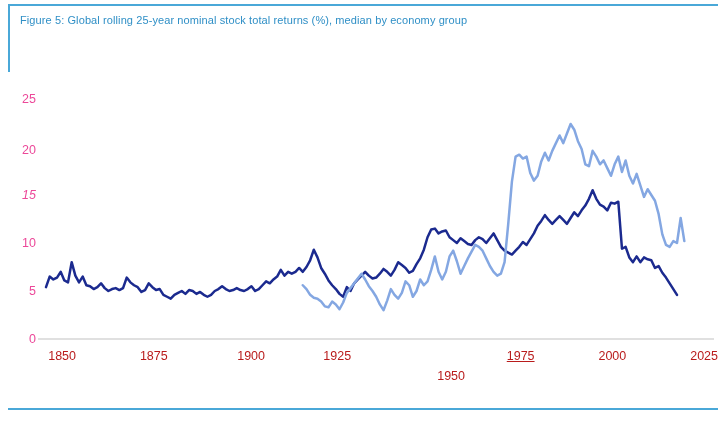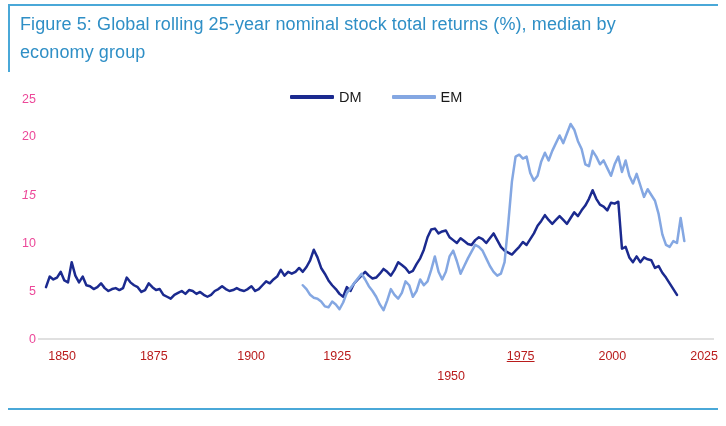--- a/index.html
+++ b/index.html
@@ -42,22 +42,22 @@
     width: 710px;
     height: 2px;
     background: #4aa8d8;
   }
   .title {
     position: absolute;
     left: 20px;
     top: 10px;
     width: 660px;
     color: #2f8fc6;
-    font-size: 18px;
-    line-height: 28px;
+    font-size: 11px;
+    line-height: 20px;
     font-weight: 400;
     letter-spacing: 0.1px;
   }
   .source {
     position: absolute;
     left: 14px;
     top: 386px;
     width: 700px;
     color: #1b1b1b;
     font-size: 10.5px;
@@ -119,43 +119,33 @@
 <body>
 
 <div id="figure">
 
   <div class="rule-top"></div>
   <div class="rule-left"></div>
   <div class="rule-bottom"></div>
 
   <div class="title">Figure 5: Global rolling 25-year nominal stock total returns (%), median by economy group</div>
 
-  <div class="legend">
-    <div class="legend-item">
-      <span class="legend-swatch" id="sw-dm" style="background: rgb(27, 42, 143);"></span>
-      <span class="legend-label">DM</span>
-    </div>
-    <div class="legend-item">
-      <span class="legend-swatch" id="sw-em" style="background: rgb(132, 167, 226);"></span>
-      <span class="legend-label">EM</span>
-    </div>
-  </div>
 
   <svg class="plot" id="plot-svg" viewBox="0 0 726 426" width="726" height="426" xmlns="http://www.w3.org/2000/svg">
       <line x1="38" x2="714" y1="339" y2="339" stroke="#d6d6d6" stroke-width="1.4"></line>
       <path d="M46.00 287.16 L49.67 276.60 L53.34 279.48 L57.01 277.56 L60.67 271.80 L64.34 280.44 L68.01 282.36 L71.68 262.20 L75.35 275.64 L79.02 282.36 L82.69 276.60 L86.35 285.24 L90.02 286.20 L93.69 289.08 L97.36 287.16 L101.03 283.32 L104.70 288.12 L108.37 291.00 L112.03 289.08 L115.70 288.12 L119.37 290.04 L123.04 288.12 L126.71 277.56 L130.38 282.36 L134.05 285.24 L137.71 287.16 L141.38 291.96 L145.05 290.04 L148.72 283.32 L152.39 287.16 L156.06 290.04 L159.73 289.08 L163.39 294.84 L167.06 296.76 L170.73 298.68 L174.40 294.84 L178.07 292.92 L181.74 291.00 L185.41 293.88 L189.07 290.04 L192.74 291.00 L196.41 293.88 L200.08 291.96 L203.75 294.84 L207.42 296.76 L211.09 294.84 L214.75 291.00 L218.42 289.08 L222.09 286.20 L225.76 289.08 L229.43 291.00 L233.10 290.04 L236.77 288.12 L240.43 290.04 L244.10 291.00 L247.77 289.08 L251.44 286.20 L255.11 291.00 L258.78 289.08 L262.45 285.24 L266.11 281.40 L269.78 283.32 L273.45 279.48 L277.12 276.60 L280.79 269.88 L284.46 275.64 L288.13 271.80 L291.79 273.72 L295.46 271.80 L299.13 267.96 L302.80 271.80 L306.47 267.00 L310.14 260.28 L313.81 249.72 L317.47 257.40 L321.14 267.96 L324.81 273.72 L328.48 280.44 L332.15 285.24 L335.82 289.08 L339.49 293.88 L343.15 296.76 L346.82 287.16 L350.49 291.00 L354.16 283.32 L357.83 279.48 L361.50 275.64 L365.17 271.80 L368.83 275.64 L372.50 278.52 L376.17 277.56 L379.84 273.72 L383.51 268.92 L387.18 271.80 L390.85 275.64 L394.51 269.88 L398.18 262.20 L401.85 265.08 L405.52 267.96 L409.19 272.76 L412.86 270.84 L416.53 264.12 L420.19 258.36 L423.86 249.72 L427.53 237.24 L431.20 229.56 L434.87 228.60 L438.54 233.40 L442.21 231.48 L445.87 230.52 L449.54 237.24 L453.21 240.12 L456.88 243.00 L460.55 238.20 L464.22 241.08 L467.89 243.96 L471.55 244.92 L475.22 240.12 L478.89 237.24 L482.56 239.16 L486.23 243.00 L489.90 238.20 L493.57 233.40 L497.23 240.12 L500.90 246.84 L504.57 250.68 L508.24 252.60 L511.91 254.52 L515.58 250.68 L519.25 246.84 L522.91 242.04 L526.58 244.92 L530.25 239.16 L533.92 233.40 L537.59 225.72 L541.26 220.92 L544.93 215.16 L548.59 219.96 L552.26 223.80 L555.93 219.96 L559.60 216.12 L563.27 219.96 L566.94 223.80 L570.61 218.04 L574.27 212.28 L577.94 216.12 L581.61 210.36 L585.28 205.56 L588.95 198.84 L592.62 190.20 L596.29 198.84 L599.95 204.60 L603.62 206.52 L607.29 210.36 L610.96 202.68 L614.63 203.64 L618.30 201.72 L621.97 248.76 L625.63 246.84 L629.30 257.40 L632.97 262.20 L636.64 256.44 L640.31 262.20 L643.98 257.40 L647.65 259.32 L651.31 260.28 L654.98 267.96 L658.65 266.04 L662.32 272.76 L665.99 277.56 L669.66 283.32 L673.33 289.08 L676.99 294.84 L680.66 NaN L684.33 NaN" fill="none" stroke="#1b2a8f" stroke-width="2.5" stroke-linejoin="round" stroke-linecap="round"></path>
       <path d="M302.80 285.24 L306.47 289.08 L310.14 294.84 L313.81 297.72 L317.47 298.68 L321.14 301.56 L324.81 306.36 L328.48 307.32 L332.15 301.56 L335.82 304.44 L339.49 309.24 L343.15 302.52 L346.82 292.92 L350.49 288.12 L354.16 283.32 L357.83 278.52 L361.50 273.72 L365.17 279.48 L368.83 286.20 L372.50 291.00 L376.17 296.76 L379.84 304.44 L383.51 310.20 L387.18 300.60 L390.85 289.08 L394.51 294.84 L398.18 298.68 L401.85 292.92 L405.52 281.40 L409.19 285.24 L412.86 296.76 L416.53 291.00 L420.19 279.48 L423.86 285.24 L427.53 281.40 L431.20 269.88 L434.87 256.44 L438.54 271.80 L442.21 279.48 L445.87 271.80 L449.54 256.44 L453.21 250.68 L456.88 261.24 L460.55 273.72 L464.22 266.04 L467.89 258.36 L471.55 251.64 L475.22 244.92 L478.89 246.84 L482.56 250.68 L486.23 258.36 L489.90 266.04 L493.57 271.80 L497.23 275.64 L500.90 273.72 L504.57 262.20 L508.24 223.80 L511.91 181.56 L515.58 156.60 L519.25 154.68 L522.91 158.52 L526.58 156.60 L530.25 172.92 L533.92 180.60 L537.59 175.80 L541.26 161.40 L544.93 152.76 L548.59 160.44 L552.26 150.84 L555.93 143.16 L559.60 135.48 L563.27 143.16 L566.94 133.56 L570.61 123.96 L574.27 129.72 L577.94 141.24 L581.61 148.92 L585.28 164.28 L588.95 166.20 L592.62 150.84 L596.29 156.60 L599.95 164.28 L603.62 160.44 L607.29 168.12 L610.96 175.80 L614.63 164.28 L618.30 156.60 L621.97 171.96 L625.63 160.44 L629.30 175.80 L632.97 183.48 L636.64 173.88 L640.31 185.40 L643.98 196.92 L647.65 189.24 L651.31 195.00 L654.98 200.76 L658.65 214.20 L662.32 234.36 L665.99 244.92 L669.66 246.84 L673.33 241.08 L676.99 243.00 L680.66 218.04 L684.33 241.08" fill="none" stroke="#84a7e2" stroke-width="2.5" stroke-linejoin="round" stroke-linecap="round"></path>
     </svg>
 
   <div id="ticks-y">
       <div class="ytick" style="left: 2px; top: 333px;">0</div>
       <div class="ytick" style="left: 2px; top: 285px;">5</div>
       <div class="ytick" style="left: 2px; top: 237px;">10</div>
       <div class="ytick" style="left: 2px; top: 189px; font-style: italic;">15</div>
-      <div class="ytick" style="left: 2px; top: 130px;">20</div>
+      <div class="ytick" style="left: 2px; top: 144px;">20</div>
       <div class="ytick" style="left: 2px; top: 93px;">25</div>
     </div>
   <div id="ticks-x">
       <div class="xtick" style="left: 16px; top: 350px;">1850</div>
       <div class="xtick" style="left: 107.714px; top: 350px;">1875</div>
       <div class="xtick" style="left: 205px; top: 350px;">1900</div>
       <div class="xtick" style="left: 291.143px; top: 350px;">1925</div>
       <div class="xtick" style="left: 405px; top: 350px; margin-top: 20px;">1950</div>
       <div class="xtick" style="left: 474.571px; top: 350px; text-decoration: underline;">1975</div>
       <div class="xtick" style="left: 566.286px; top: 350px;">2000</div>

